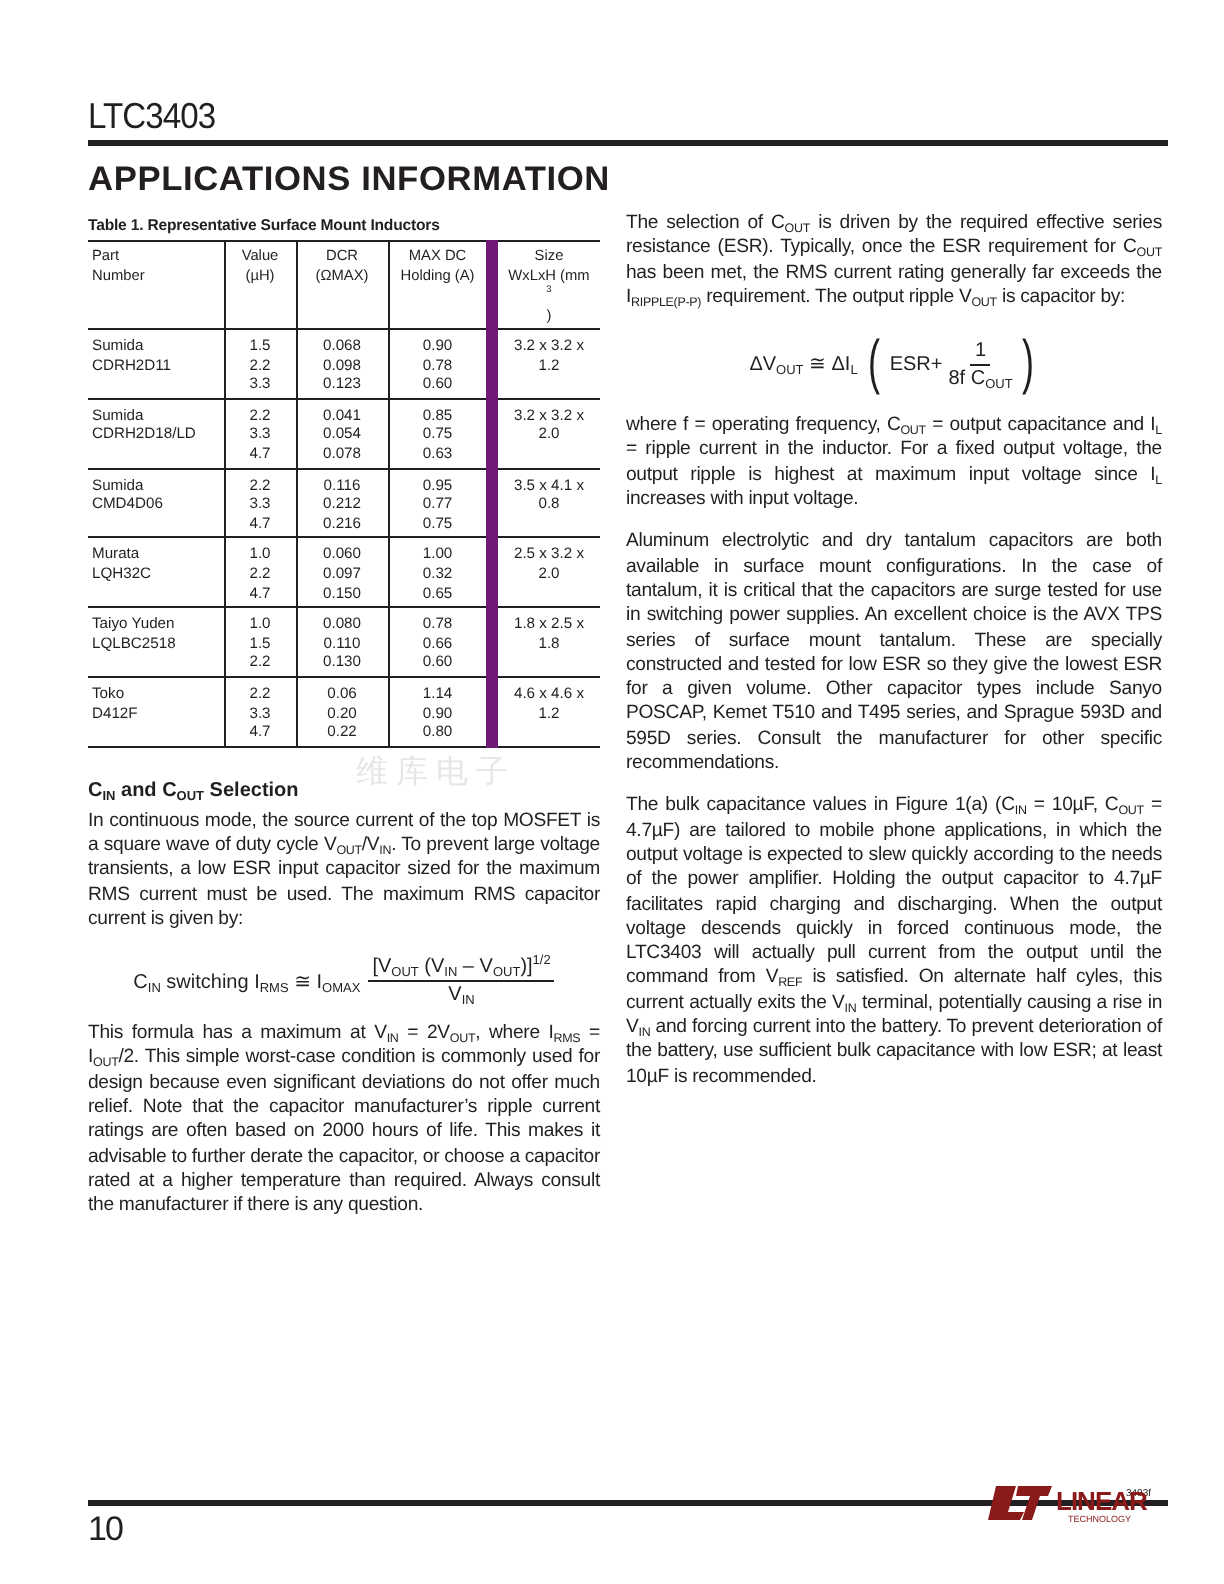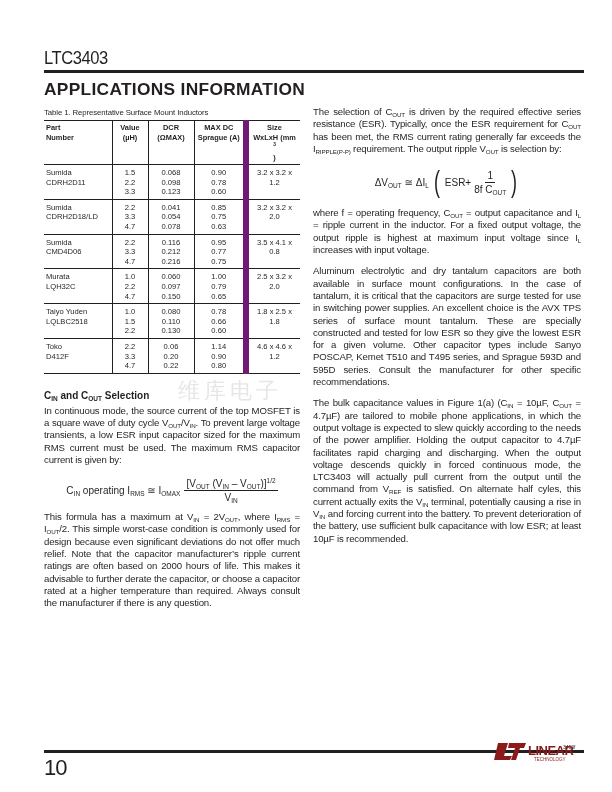--- a/index.html
+++ b/index.html
@@ -6,23 +6,23 @@
   html, body { width: 612px; height: 792px; background: #ffffff; overflow: hidden; }
   body { position: relative; font-family: "Liberation Sans", sans-serif; color: #231f20; }
 
   .part-number { position: absolute; left: 44px; top: 48px; font-size: 18px; font-weight: normal; letter-spacing: -0.5px; color: #231f20; transform: scaleX(0.92); transform-origin: left; }
   .top-rule { position: absolute; left: 44px; top: 70px; width: 540px; height: 3px; background: #231f20; }
   .section-title { position: absolute; left: 44px; top: 80px; font-size: 17px; font-weight: bold; letter-spacing: 0.3px; color: #231f20; font-variant: small-caps; transform: scaleX(1.02); transform-origin: left; }
 
   .col-left { position: absolute; left: 44px; top: 108px; width: 256px; }
   .col-right { position: absolute; left: 313px; top: 106px; width: 268px; }
 
-  .table-title { font-size: 7.8px; font-weight: normal; color: #231f20; margin-bottom: 3px; letter-spacing: -0.1px; }
+  .table-title { font-size: 7.8px; font-weight: bold; color: #231f20; margin-bottom: 3px; letter-spacing: -0.1px; }
   table.ind { width: 256px; border-collapse: collapse; font-size: 7.6px; color: #231f20; }
-  table.ind th { font-weight: bold; font-size: 7.4px; padding: 2px 2px 1px 2px; vertical-align: top; line-height: 10px; border-top: 1px solid #231f20; border-bottom: 1px solid #231f20; }
+  table.ind th { font-weight: normal; font-size: 7.4px; padding: 2px 2px 1px 2px; vertical-align: top; line-height: 10px; border-top: 1px solid #231f20; border-bottom: 1px solid #231f20; }
   table.ind td { padding: 1px 2px; vertical-align: top; line-height: 9.6px; }
   table.ind tr.grp td { border-bottom: 1px solid #231f20; padding-top: 3px; padding-bottom: 2px; }
   table.ind .c1 { width: 68px; text-align: left; }
   table.ind .c2 { width: 36px; text-align: center; border-left: 1px solid #231f20; margin-left: 35px; }
   table.ind .c3 { width: 46px; text-align: center; border-left: 1px solid #231f20; margin-left: 26px; }
   table.ind .c4 { width: 52px; text-align: center; border-left: 1px solid #231f20; margin-left: 12px; }
   table.ind .c5 { text-align: center; border-left: 6px solid #701a75; }
   .stack span { display: block; }
 
   .subhead { font-size: 10px; font-weight: bold; margin-top: 16px; margin-bottom: 4px; }
@@ -31,45 +31,45 @@
   p.body { font-size: 9.6px; line-height: 12.3px; text-align: justify; letter-spacing: -0.15px; margin-bottom: 9px; }
 
   .eq1 { display: flex; align-items: center; justify-content: center; font-size: 10px; margin: 12px 0 8px 0; gap: 4px; }
   .frac { display: inline-flex; flex-direction: column; align-items: center; }
   .frac .num { border-bottom: 1px solid #231f20; padding: 0 2px 1px 2px; }
   .frac .den { padding-top: 1px; }
 
   .eq2 { display: flex; align-items: center; justify-content: center; font-size: 10px; margin: 12px 0 10px 0; gap: 3px; }
   .paren { font-size: 30px; font-weight: 100; line-height: 1; transform: scaleX(0.6); }
 
-  .watermark { position: absolute; left: 178px; top: 376px; font-family: "DejaVu Serif", serif; font-size: 22px; color: #e6e6e6; letter-spacing: 4px; }
+  .watermark { position: absolute; left: 178px; top: 376px; font-family: "DejaVu Serif", serif; font-size: 16px; color: #e6e6e6; letter-spacing: 4px; }
 
   .docnum { position: absolute; left: 563px; top: 744px; font-size: 5px; color: #231f20; }
   .bottom-rule { position: absolute; left: 44px; top: 750px; width: 540px; height: 3px; background: #231f20; }
-  .page-num { position: absolute; left: 44px; top: 755px; font-size: 22px; color: #231f20; font-weight: normal; letter-spacing: -1px; }
+  .page-num { position: absolute; left: 44px; top: 755px; font-size: 17px; color: #231f20; font-weight: normal; letter-spacing: -1px; }
   .logo { position: absolute; left: 494px; top: 740px; width: 82px; height: 22px; }
 </style>
 </head>
 <body>
 
 <div class="part-number">LTC3403</div>
 <div class="top-rule"></div>
 <div class="section-title">APPLICATIONS INFORMATION</div>
 
 <div class="watermark">维库电子</div>
 
 <div class="col-left">
   <div class="table-title">Table 1. Representative Surface Mount Inductors</div>
   <table class="ind">
     <thead>
       <tr>
         <th class="c1"><span class="stack"><span>Part</span><span>Number</span></span></th>
         <th class="c2"><span class="stack"><span>Value</span><span>(µH)</span></span></th>
         <th class="c3"><span class="stack"><span>DCR</span><span>(ΩMAX)</span></span></th>
-        <th class="c4"><span class="stack"><span>MAX DC</span><span>Sprague (A)</span></span></th>
+        <th class="c4"><span class="stack"><span>MAX DC</span><span>Holding (A)</span></span></th>
         <th class="c5"><span class="stack"><span>Size</span><span><span>WxLxH (mm</span><sup>3</sup><span>)</span></span></span></th>
       </tr>
     </thead>
     <tbody>
       <tr class="grp">
         <td class="c1"><span class="stack"><span>Sumida</span><span>CDRH2D11</span></span></td>
         <td class="c2"><span class="stack"><span>1.5</span><span>2.2</span><span>3.3</span></span></td>
         <td class="c3"><span class="stack"><span>0.068</span><span>0.098</span><span>0.123</span></span></td>
         <td class="c4"><span class="stack"><span>0.90</span><span>0.78</span><span>0.60</span></span></td>
         <td class="c5">3.2 x 3.2 x 1.2</td>
@@ -85,21 +85,21 @@
         <td class="c1"><span class="stack"><span>Sumida</span><span>CMD4D06</span></span></td>
         <td class="c2"><span class="stack"><span>2.2</span><span>3.3</span><span>4.7</span></span></td>
         <td class="c3"><span class="stack"><span>0.116</span><span>0.212</span><span>0.216</span></span></td>
         <td class="c4"><span class="stack"><span>0.95</span><span>0.77</span><span>0.75</span></span></td>
         <td class="c5">3.5 x 4.1 x 0.8</td>
       </tr>
       <tr class="grp">
         <td class="c1"><span class="stack"><span>Murata</span><span>LQH32C</span></span></td>
         <td class="c2"><span class="stack"><span>1.0</span><span>2.2</span><span>4.7</span></span></td>
         <td class="c3"><span class="stack"><span>0.060</span><span>0.097</span><span>0.150</span></span></td>
-        <td class="c4"><span class="stack"><span>1.00</span><span>0.79</span><span>0.65</span></span></td>
+        <td class="c4"><span class="stack"><span>1.00</span><span>0.32</span><span>0.65</span></span></td>
         <td class="c5">2.5 x 3.2 x 2.0</td>
       </tr>
       <tr class="grp">
         <td class="c1"><span class="stack"><span>Taiyo Yuden</span><span>LQLBC2518</span></span></td>
         <td class="c2"><span class="stack"><span>1.0</span><span>1.5</span><span>2.2</span></span></td>
         <td class="c3"><span class="stack"><span>0.080</span><span>0.110</span><span>0.130</span></span></td>
         <td class="c4"><span class="stack"><span>0.78</span><span>0.66</span><span>0.60</span></span></td>
         <td class="c5">1.8 x 2.5 x 1.8</td>
       </tr>
       <tr class="grp">
@@ -110,32 +110,32 @@
         <td class="c5">4.6 x 4.6 x 1.2</td>
       </tr>
     </tbody>
   </table>
 
   <div class="subhead"><span>C</span><sub>IN</sub><span> and C</span><sub>OUT</sub><span> Selection</span></div>
 
   <p class="body"><span>In continuous mode, the source current of the top MOSFET is a square wave of duty cycle V</span><sub>OUT</sub><span>/V</span><sub>IN</sub><span>. To prevent large voltage transients, a low ESR input capacitor sized for the maximum RMS current must be used. The maximum RMS capacitor current is given by:</span></p>
 
   <div class="eq1">
-    <span><span>C</span><sub>IN</sub><span> operating I</span><sub>RMS</sub><span> ≅ I</span><sub>OMAX</sub></span>
+    <span><span>C</span><sub>IN</sub><span> switching I</span><sub>RMS</sub><span> ≅ I</span><sub>OMAX</sub></span>
     <span class="frac">
       <span class="num"><span>[V</span><sub>OUT</sub><span> (V</span><sub>IN</sub><span> – V</span><sub>OUT</sub><span>)]</span><sup>1/2</sup></span>
       <span class="den"><span>V</span><sub>IN</sub></span>
     </span>
   </div>
 
   <p class="body"><span>This formula has a maximum at V</span><sub>IN</sub><span> = 2V</span><sub>OUT</sub><span>, where I</span><sub>RMS</sub><span> = I</span><sub>OUT</sub><span>/2. This simple worst-case condition is commonly used for design because even significant deviations do not offer much relief. Note that the capacitor manufacturer’s ripple current ratings are often based on 2000 hours of life. This makes it advisable to further derate the capacitor, or choose a capacitor rated at a higher temperature than required. Always consult the manufacturer if there is any question.</span></p>
 </div>
 
 <div class="col-right">
-  <p class="body"><span>The selection of C</span><sub>OUT</sub><span> is driven by the required effective series resistance (ESR). Typically, once the ESR requirement for C</span><sub>OUT</sub><span> has been met, the RMS current rating generally far exceeds the I</span><sub>RIPPLE(P-P)</sub><span> requirement. The output ripple V</span><sub>OUT</sub><span> is selection by:</span></p>
+  <p class="body"><span>The selection of C</span><sub>OUT</sub><span> is driven by the required effective series resistance (ESR). Typically, once the ESR requirement for C</span><sub>OUT</sub><span> has been met, the RMS current rating generally far exceeds the I</span><sub>RIPPLE(P-P)</sub><span> requirement. The output ripple V</span><sub>OUT</sub><span> is capacitor by:</span></p>
 
   <div class="eq2">
     <span><span>ΔV</span><sub>OUT</sub><span> ≅ ΔI</span><sub>L</sub></span>
     <span class="paren">(</span>
     <span>ESR+</span>
     <span class="frac">
       <span class="num">1</span>
       <span class="den"><span>8f C</span><sub>OUT</sub></span>
     </span>
     <span class="paren">)</span>

